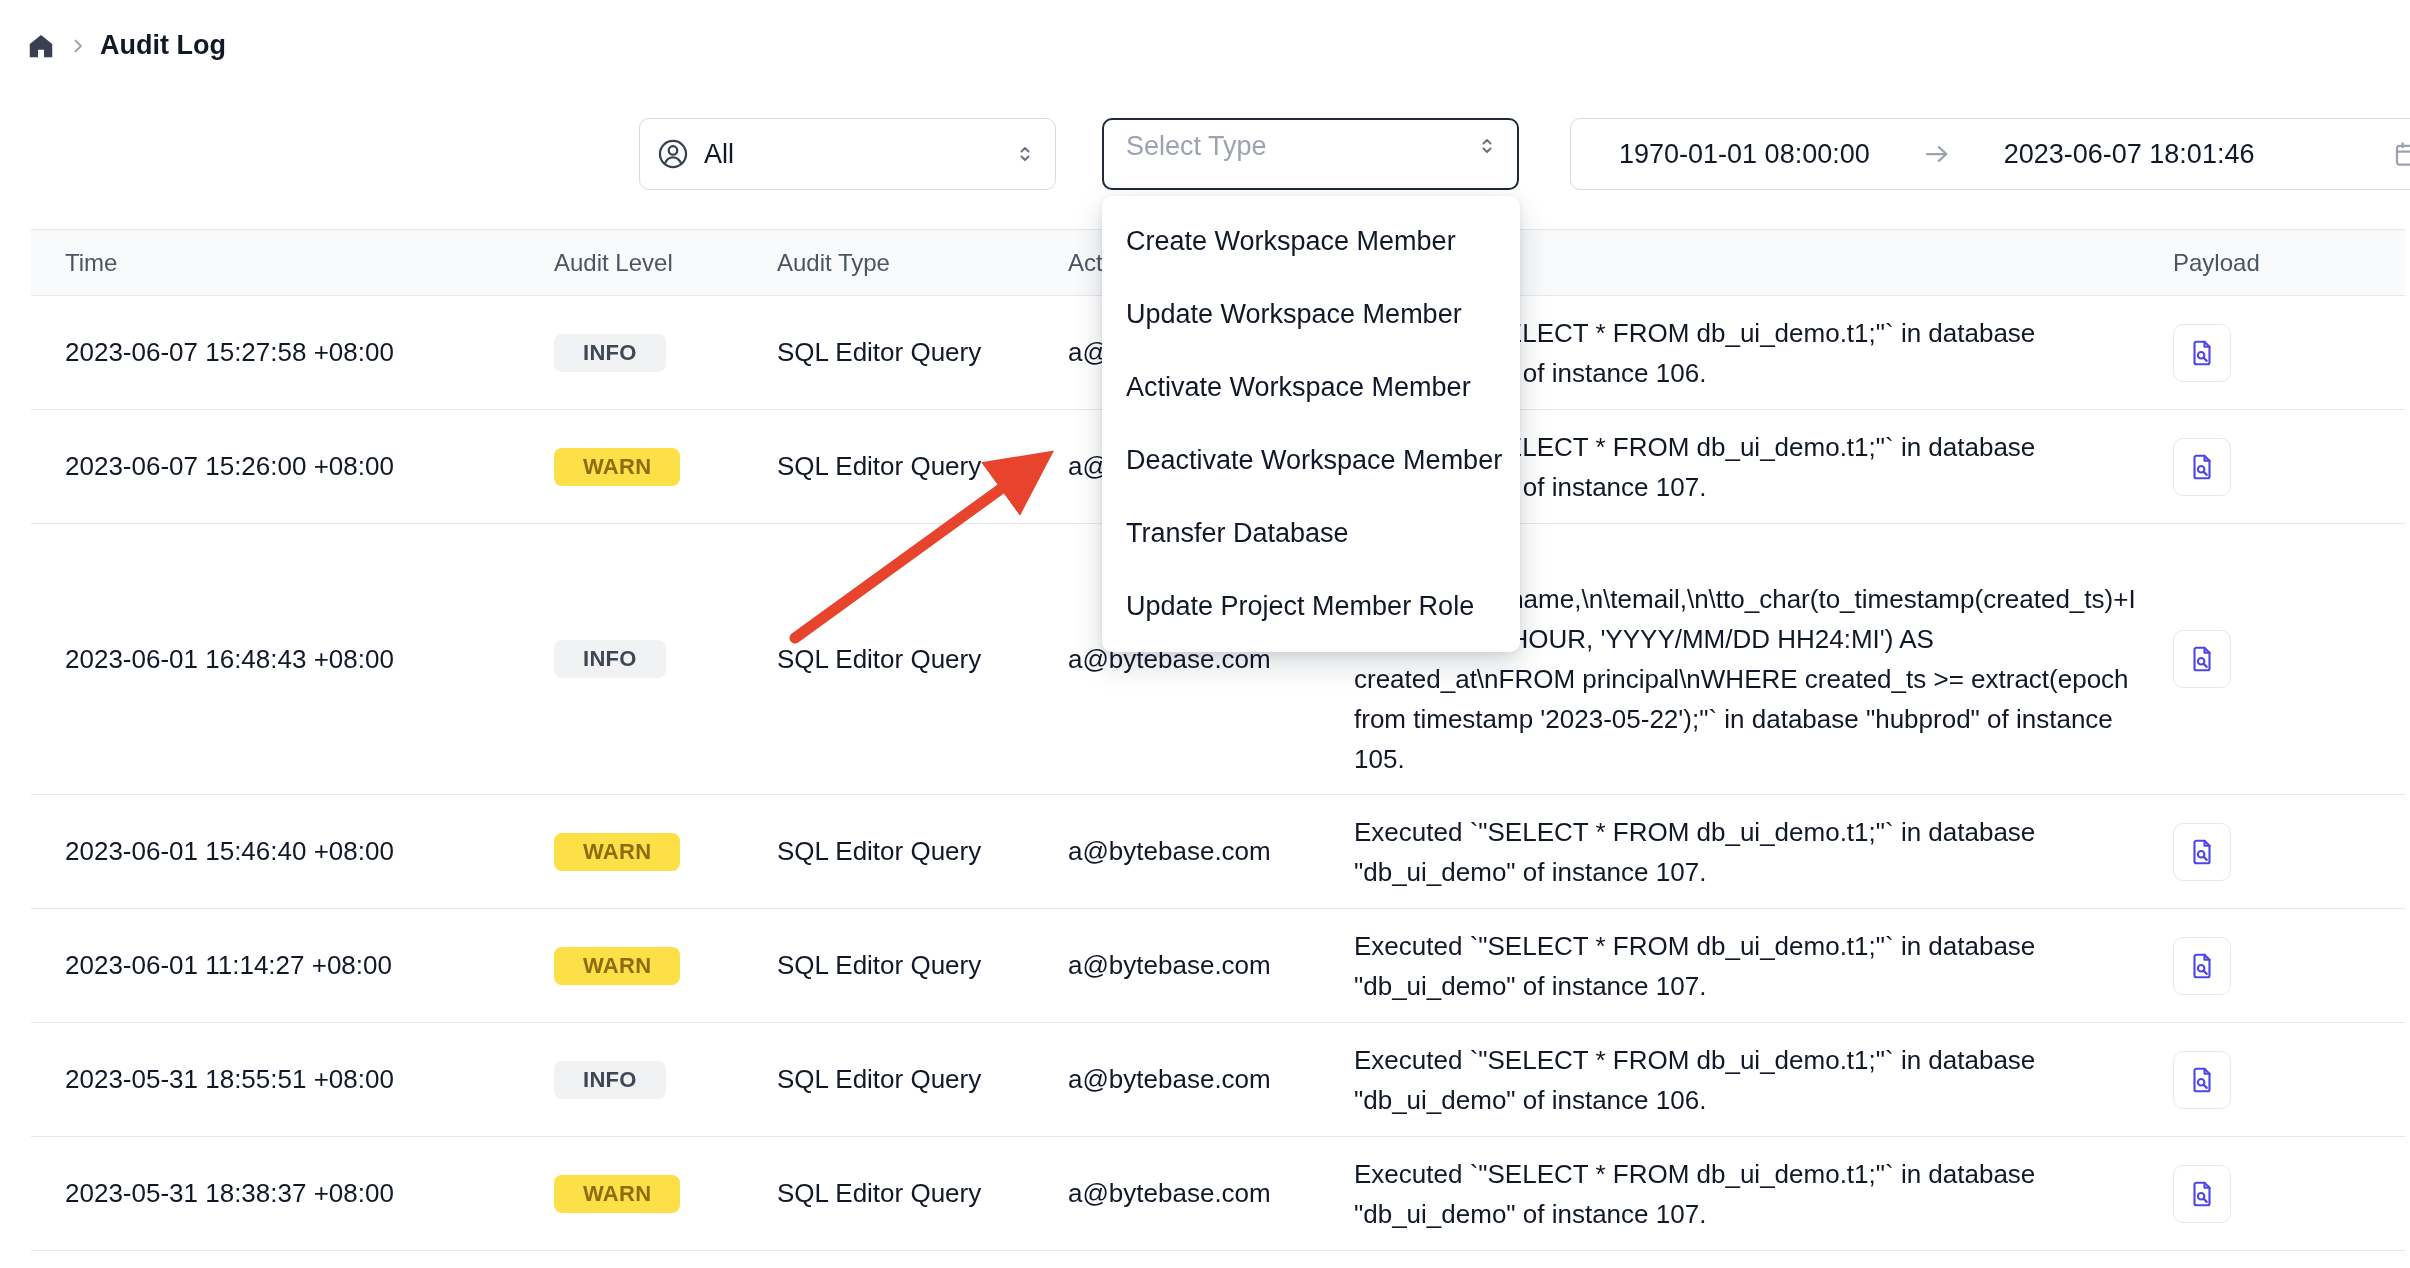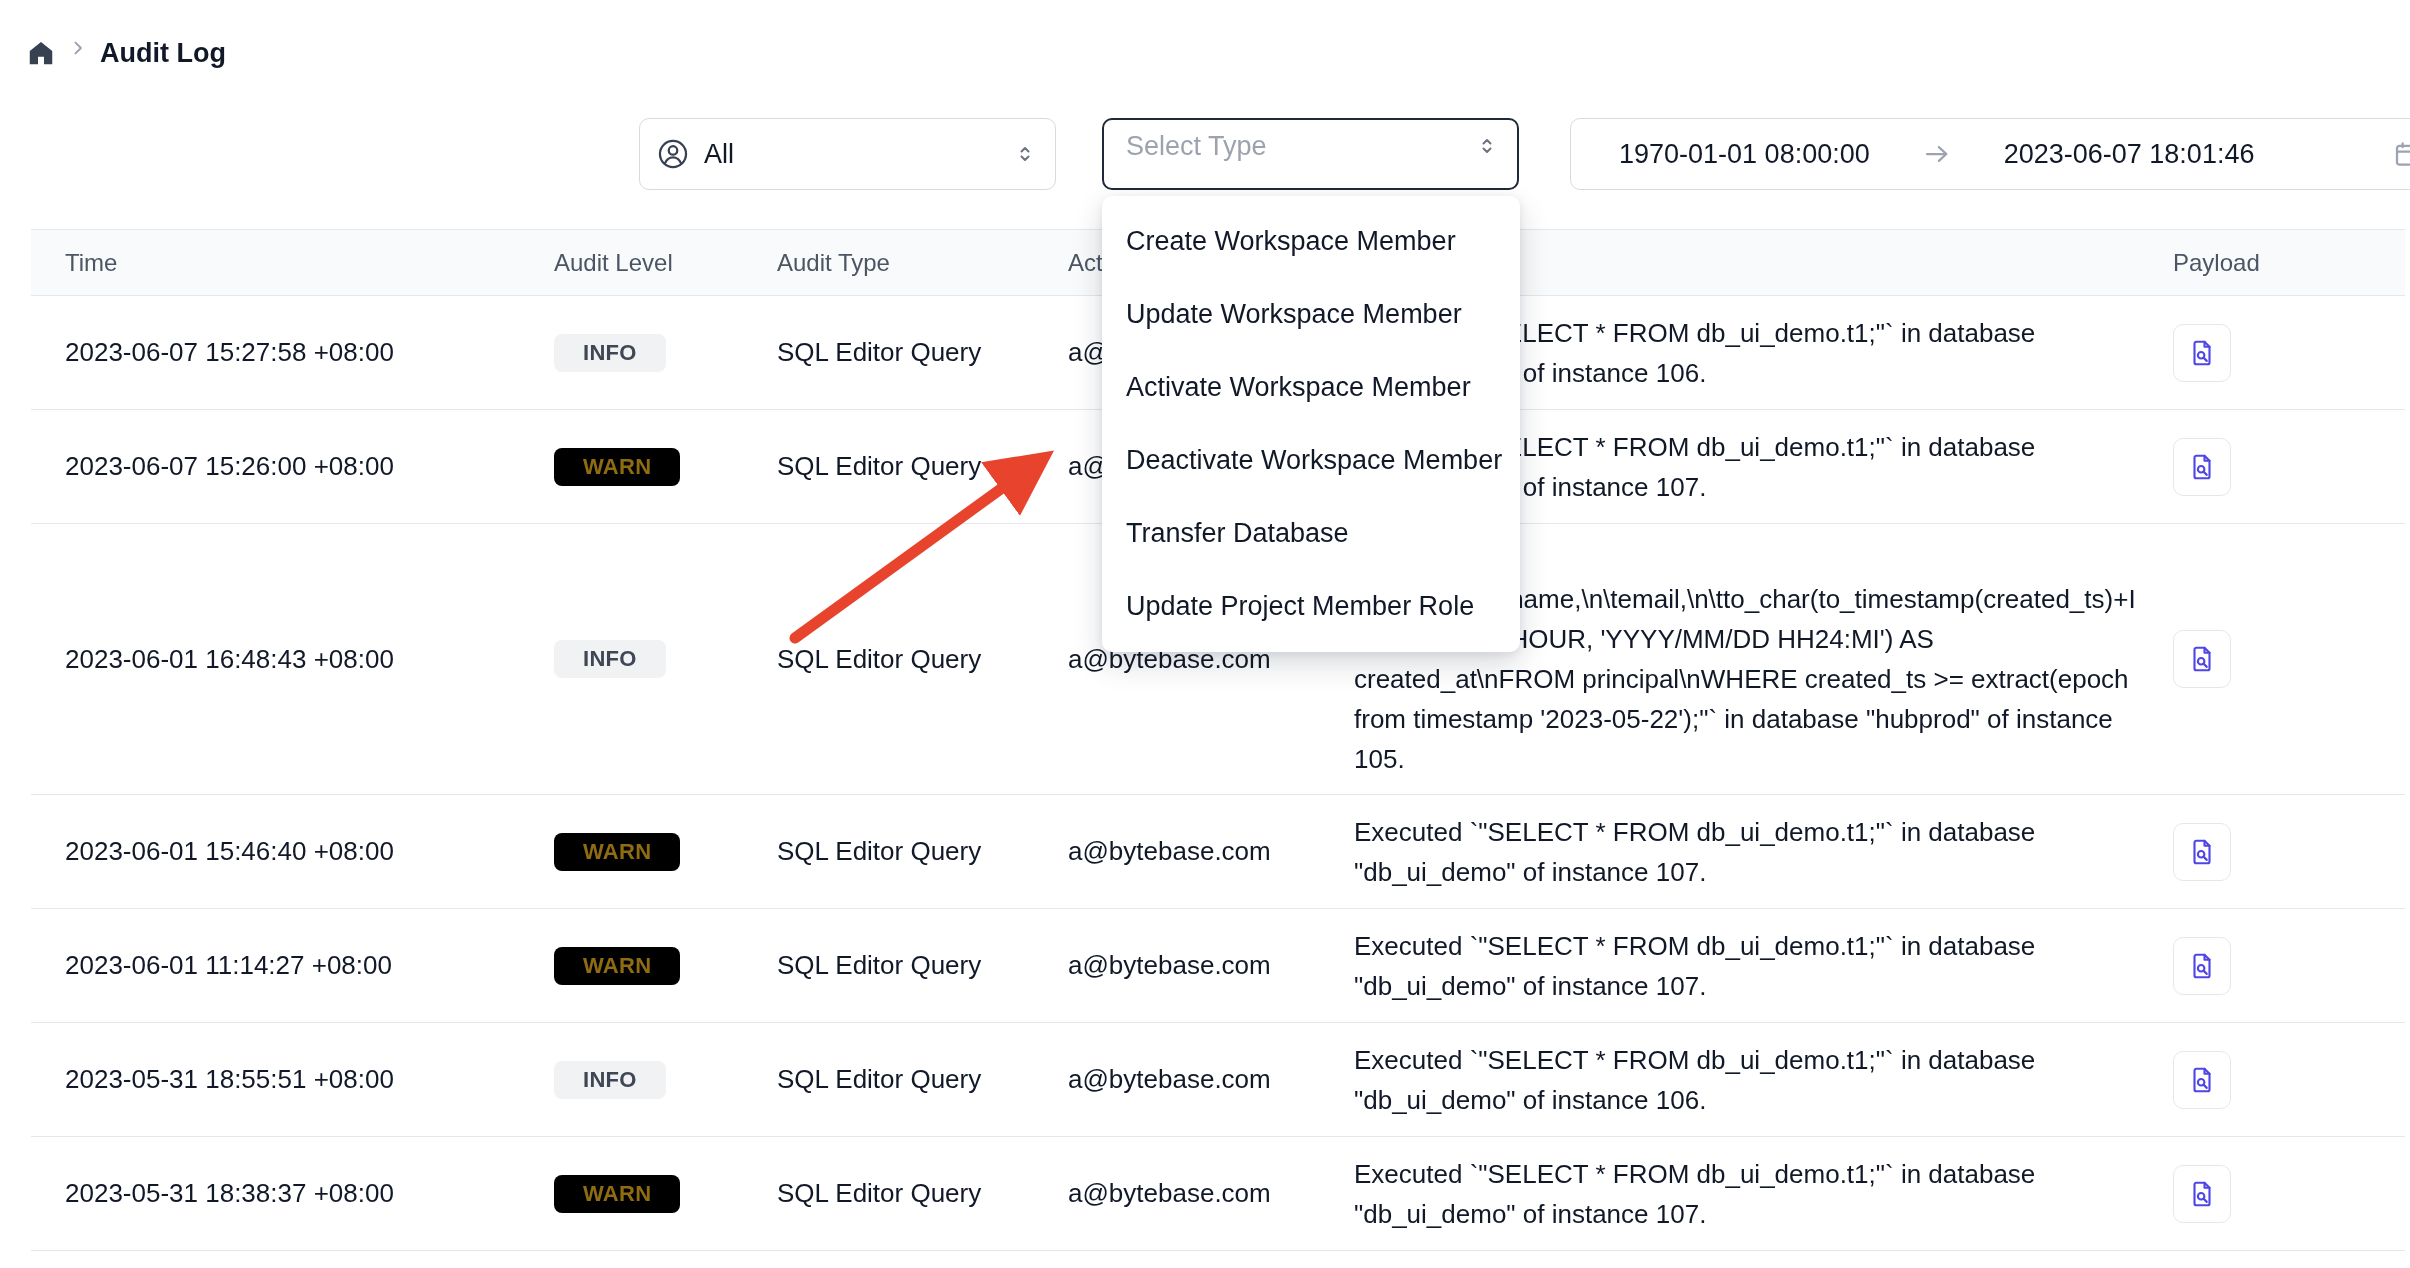--- a/index.html
+++ b/index.html
@@ -8,22 +8,22 @@
   body {
     width: 2410px; height: 1268px;
     position: relative; overflow: hidden;
     background: #ffffff;
     font-family: "Liberation Sans", sans-serif;
     color: #111827;
   }
 
   
   .breadcrumb {
-    position: absolute; top: 38px; left: 26px;
-    display: flex; gap: 12px;
+    position: absolute; top: 30px; left: 26px;
+    display: flex; align-items: center; gap: 12px;
   }
   .crumb-current { font-size: 27px; font-weight: 600; color: #111827; }
 
   
   .filter-row {
     position: absolute; top: 118px; left: 639px;
     display: flex; align-items: flex-start; gap: 28px;
   }
   .control {
     height: 72px; background: #fff;
@@ -76,21 +76,21 @@
   .cell.time { white-space: nowrap; }
   .cell.comment {
     font-size: 26px; line-height: 40px; padding-right: 24px;
     overflow-wrap: break-word; word-break: break-word;
   }
   .badge {
     display: inline-block; padding: 6px 29px; border-radius: 8px;
     font-size: 22px; font-weight: 700; letter-spacing: .3px;
   }
   .badge.info { background: #f1f2f4; color: #3f4754; }
-  .badge.warn { background: #000000; color: #8f6c12; }
+  .badge.warn { background: #fde047; color: #8f6c12; }
   .payload-btn {
     width: 58px; height: 58px; background: #fff;
     border: 1px solid #e5e7eb; border-radius: 10px;
     display: flex; align-items: center; justify-content: center;
     cursor: pointer; padding: 0;
   }
 
   
   .arrow-annotation {
     position: absolute; left: 740px; top: 412px;

